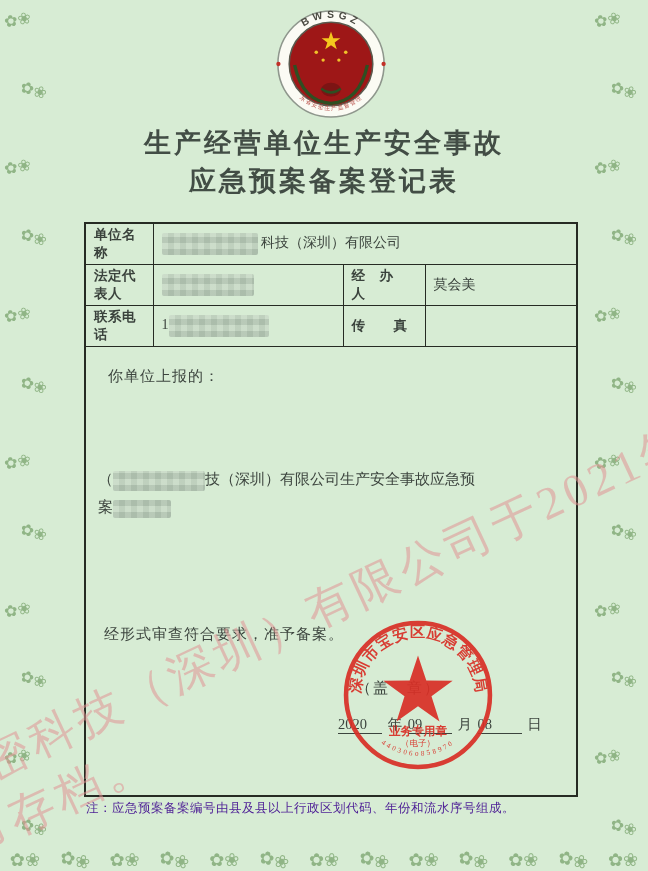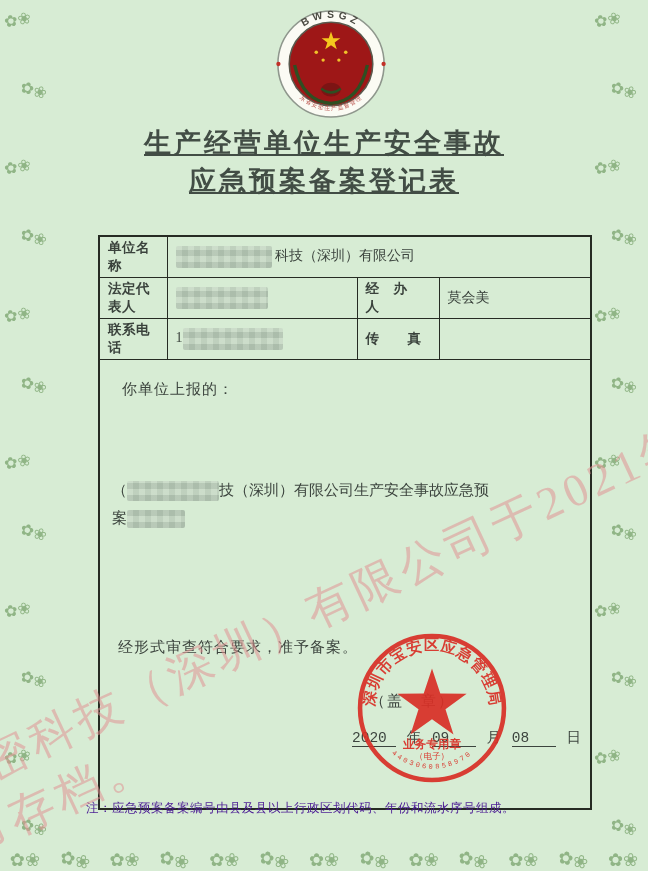--- a/index.html
+++ b/index.html
@@ -20,39 +20,39 @@
   .orn-col .orn:nth-child(odd){transform:rotate(-10deg);}
   .orn-row{position:absolute;left:0;right:0;bottom:2px;display:flex;
            justify-content:space-around;z-index:1;}
   .orn-row .orn{font-size:18px;}
   .orn-row .orn:nth-child(even){transform:rotate(14deg);}
   
   .emblem{position:absolute;left:267px;top:6px;z-index:3;}
   
   .doc-title{position:absolute;left:0;right:0;top:124px;text-align:center;z-index:3;
     font-family:"Liberation Sans","DejaVu Sans",sans-serif;font-weight:700;
-    font-size:27px;line-height:38px;letter-spacing:3px;color:#424d45;margin:0;text-decoration:underline;}
+    font-size:27px;line-height:38px;letter-spacing:3px;color:#424d45;margin:0;}
   
   .filing{position:absolute;left:86px;top:198px;z-index:3;font-size:15px;}
   .filing .lbl{font-weight:700;letter-spacing:1px;}
   .filing .num{font-size:16px;letter-spacing:1px;}
   
   .mosaic{display:inline-block;vertical-align:middle;border-radius:2px;
     background:
       repeating-linear-gradient(0deg,rgba(140,152,142,.30) 0 6px,rgba(205,216,203,.30) 6px 12px),
       repeating-linear-gradient(90deg,#ccdfca 0 6px,#b9cdb8 6px 12px);}
   
-  .reg-table{position:absolute;left:98px;top:222px;z-index:3;border-collapse:collapse;
-    table-layout:fixed;width:492px;font-size:14px;margin-top:13px;}
+  .reg-table{position:absolute;left:84px;top:222px;z-index:3;border-collapse:collapse;
+    table-layout:fixed;width:492px;font-size:14px;}
   .reg-table td{border:1px solid #262b23;padding:2px 8px;vertical-align:middle;}
   .reg-table{border:2px solid #262b23;}
   .reg-table .lab{font-weight:700;font-size:13.5px;letter-spacing:.5px;}
   .addr{line-height:19px;font-size:13.5px;}
   
-  .bigcell{position:relative;height:414px;padding:17px !important;font-family:Liberation Mono, monospace;}
+  .bigcell{position:relative;height:414px;padding:17px !important;}
   .bc{position:absolute;font-size:15px;color:#3c443e;}
   .intro{left:22px;top:20px;letter-spacing:1px;}
   .para{left:12px;top:118px;right:40px;line-height:28px;}
   .approval{left:18px;top:278px;letter-spacing:1px;}
   .sealhint{left:270px;top:332px;font-size:15px;letter-spacing:2px;z-index:4;}
   .dateline{left:250px;top:368px;font-size:14.5px;z-index:4;white-space:nowrap;}
   .dl{display:inline-block;min-width:44px;text-align:left;
       border-bottom:1.2px solid #3c443e;margin:0 2px;}
   .stamp{position:absolute;left:256px;top:272px;z-index:5;opacity:.92;}
   

